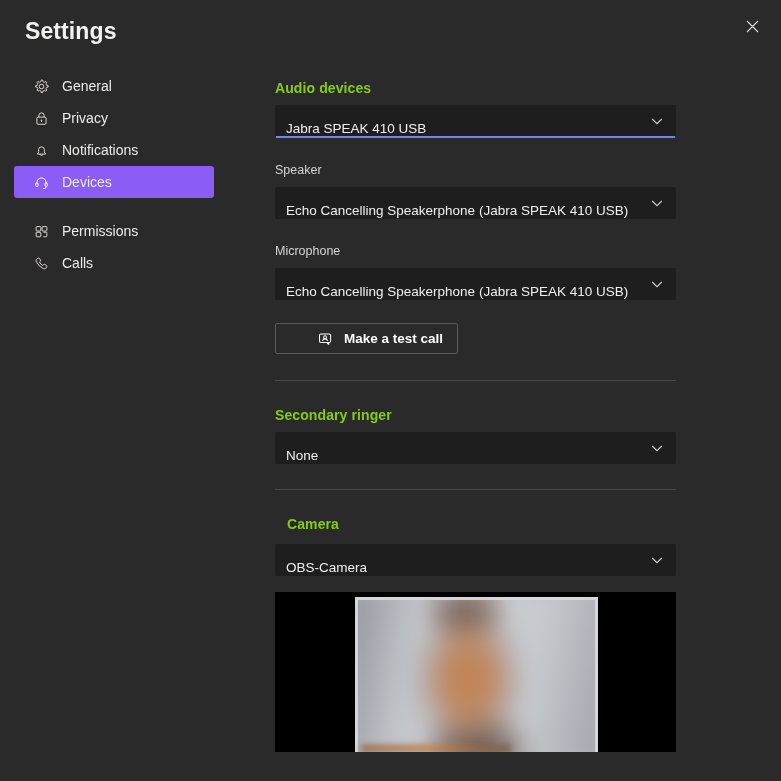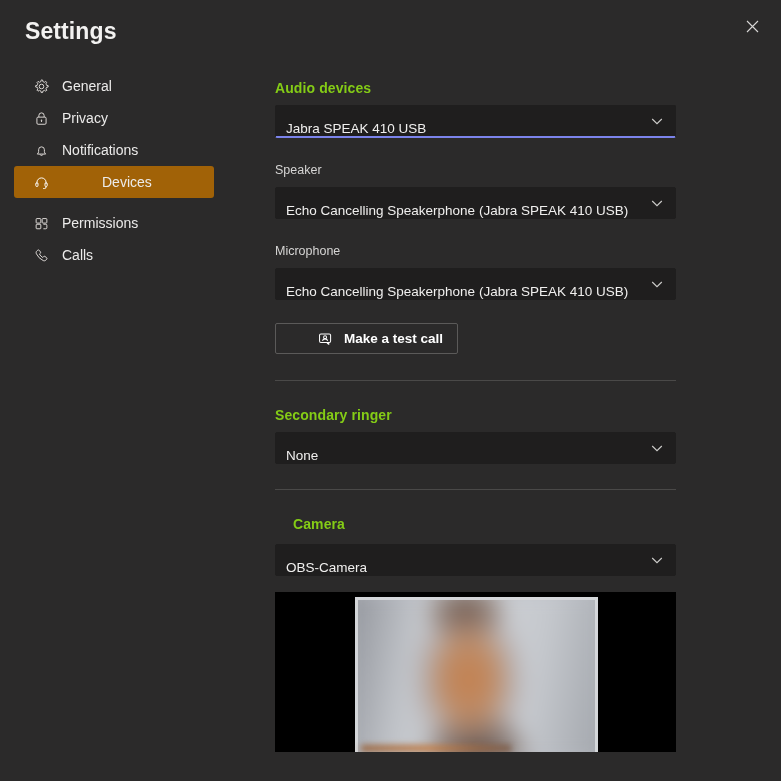--- a/index.html
+++ b/index.html
@@ -61,21 +61,21 @@
     display: flex;
     align-items: center;
     height: 32px;
     margin: 0 16px 0 14px;
     padding-left: 18px;
     border-radius: 3px;
     cursor: pointer;
     color: #e6e5e4;
   }
   .nav-item + .nav-item { margin-top: 0; text-align: right; }
-  .nav-item.selected { background: #a16207; gap: 40px; }
+  .nav-item.selected { background: #8b5cf6; }
   .nav-icon {
     width: 18px;
     height: 18px;
     margin-right: 12px;
     display: flex;
     align-items: center;
     justify-content: center;
     flex: 0 0 18px;
   }
   .nav-icon svg { display: block; }
@@ -283,21 +283,21 @@
             <path d="M4.6 11.6 V10 a5.4 5.4 0 0 1 10.8 0 v1.6"></path>
             <rect x="3.3" y="10.3" width="2.6" height="4.4" rx="1.2"></rect>
             <rect x="14.1" y="10.3" width="2.6" height="4.4" rx="1.2"></rect>
             <path d="M15.4 14.7 v0.5 a1.9 1.9 0 0 1 -1.9 1.9 h-1.5"></path>
           </g>
         </svg>
       </span>
       <span class="nav-label">Devices</span>
     </div>
 
-    <div class="nav-item" style="margin-top:9px">
+    <div class="nav-item" style="margin-top:17px">
       <span class="nav-icon">
         <svg width="17" height="17" viewBox="0 0 20 20">
           <g fill="none" stroke="#ddd9d6" stroke-width="1.15">
             <rect x="3.7" y="4.2" width="5.5" height="5.3" rx="0.9"></rect>
             <rect x="10.8" y="4.2" width="5.5" height="5.3" rx="0.9"></rect>
             <rect x="3.7" y="10.9" width="5.5" height="5.3" rx="0.9"></rect>
             <path d="M12.2 10.9 h2.9 a1.2 1.2 0 0 1 1.2 1.2 v2.9 a1.2 1.2 0 0 1 -1.2 1.2 h-2.9"></path>
           </g>
         </svg>
       </span>
@@ -374,21 +374,21 @@
       <span class="dropdown-value">None</span>
       <span class="chev">
         <svg width="14" height="14" viewBox="0 0 14 14">
           <path d="M2.2 5 L7 9.6 L11.8 5" fill="none" stroke="#cdccca" stroke-width="1.15"></path>
         </svg>
       </span>
     </div>
 
     <div class="divider" style="position:absolute; top:489px; left:0;"></div>
 
-    <div class="section-title" style="position:absolute; top:516px; left:18px;">Camera</div>
+    <div class="section-title" style="position:absolute; top:516px; left:12px;">Camera</div>
 
     <div class="dropdown" style="position:absolute; top:544px; left:0;">
       <span class="dropdown-value">OBS-Camera</span>
       <span class="chev">
         <svg width="14" height="14" viewBox="0 0 14 14">
           <path d="M2.2 5 L7 9.6 L11.8 5" fill="none" stroke="#cdccca" stroke-width="1.15"></path>
         </svg>
       </span>
     </div>
 

